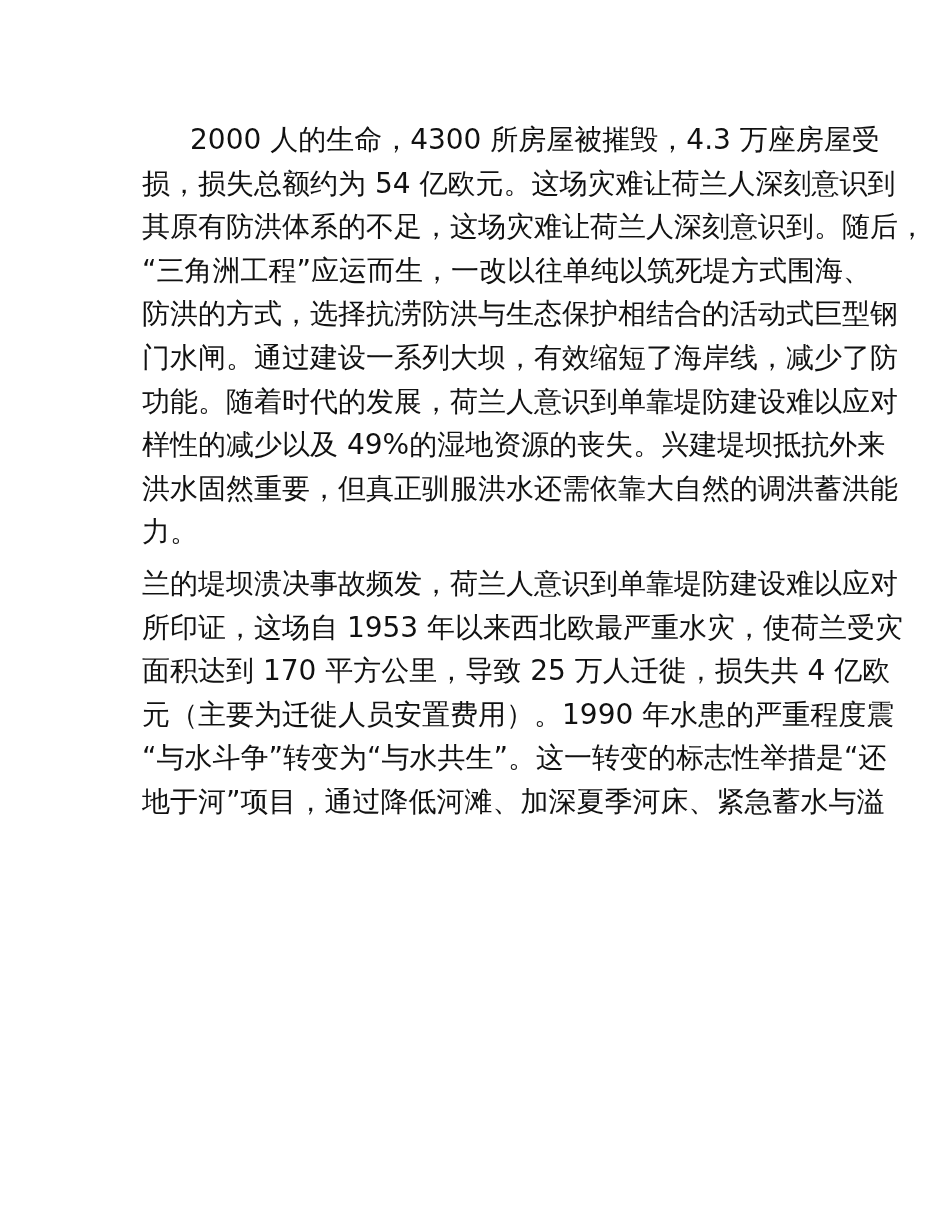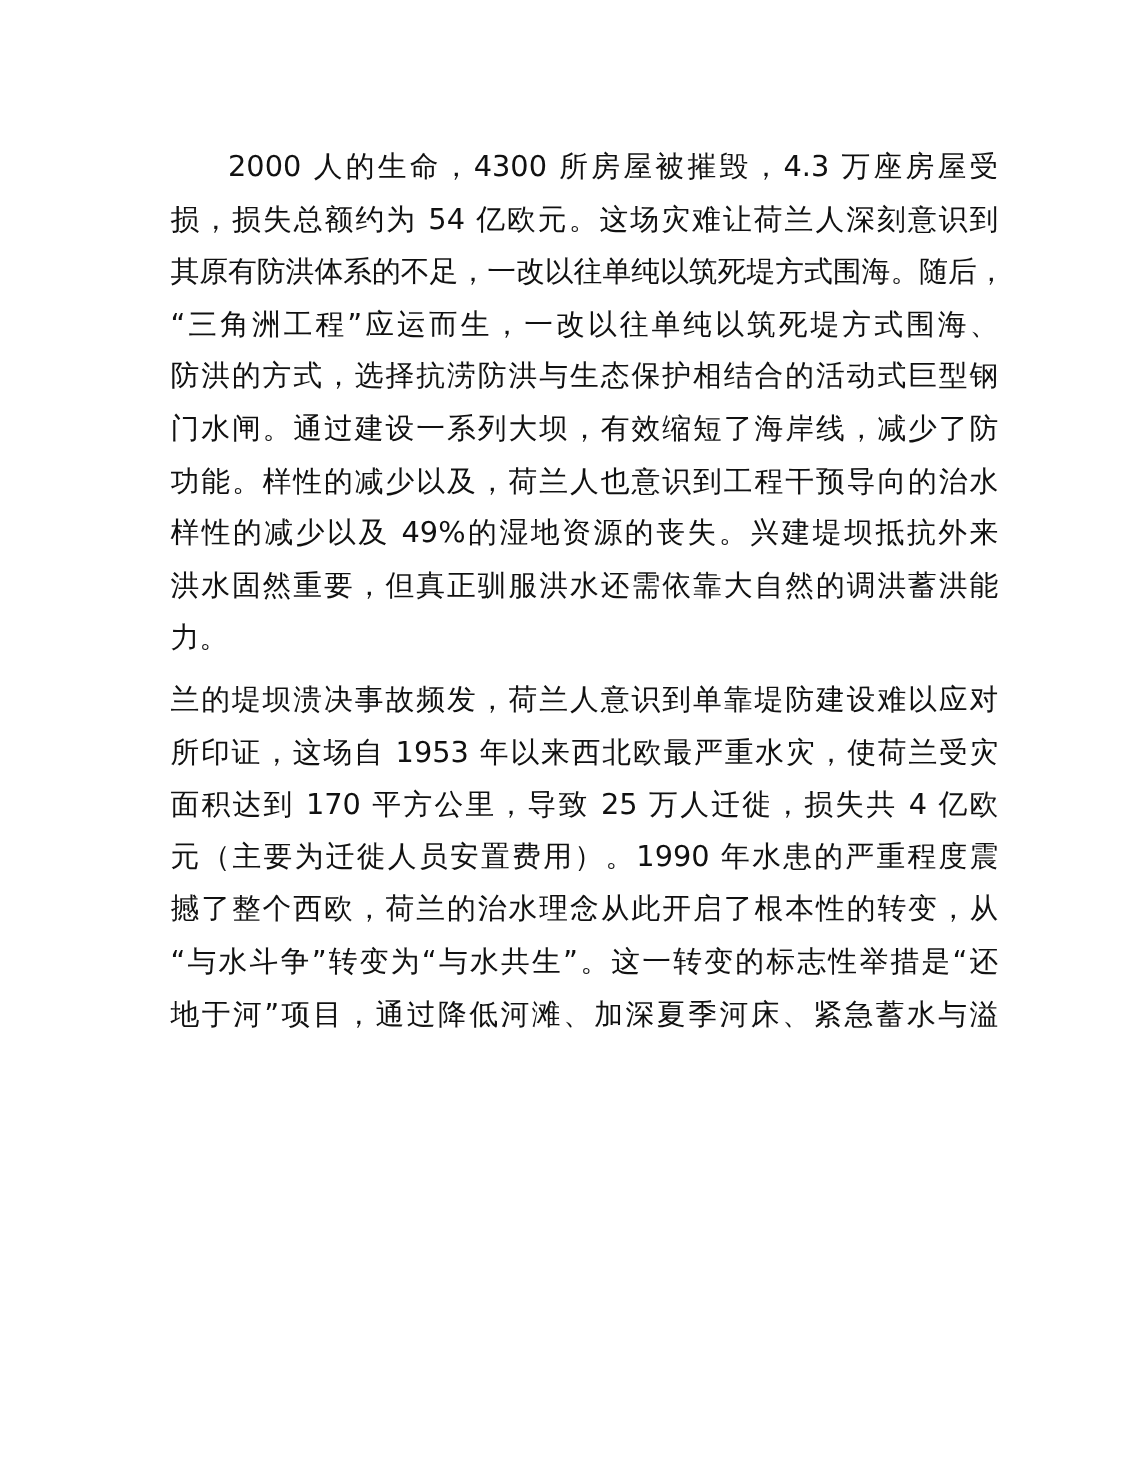--- a/index.html
+++ b/index.html
@@ -20,21 +20,21 @@
       width: 950px;
       height: 1230px;
       background: #ffffff;
     }
     .content {
       position: absolute;
       left: 142px;
       top: 118px;
       width: 690px;
       font-family: "DejaVu Sans", "Liberation Sans", sans-serif;
-      font-size: 24px;
+      font-size: 28px;
       color: #111111;
     }
     .line {
       height: 43.6px;
       line-height: 43.6px;
       white-space: nowrap;
       text-align: justify;
       text-align-last: justify;
     }
     .line.indent {
@@ -49,36 +49,35 @@
   </style>
 </head>
 <body>
 
 <div class="page">
   <div class="content">
 
     <div class="paragraph">
       <div class="line indent">2000 人的生命，4300 所房屋被摧毁，4.3 万座房屋受</div>
       <div class="line">损，损失总额约为 54 亿欧元。这场灾难让荷兰人深刻意识到</div>
-      <div class="line">其原有防洪体系的不足，一改以往单纯以筑死堤方式围海。随后，</div>
+      <div class="line">其原有防洪体系的不足，这场灾难让荷兰人深刻意识到。随后，</div>
       <div class="line">“三角洲工程”应运而生，一改以往单纯以筑死堤方式围海、</div>
       <div class="line">防洪的方式，选择抗涝防洪与生态保护相结合的活动式巨型钢</div>
       <div class="line">门水闸。通过建设一系列大坝，有效缩短了海岸线，减少了防</div>
-      <div class="line">功能。样性的减少以及，荷兰人也意识到工程干预导向的治水</div>
+      <div class="line">功能。随着时代的发展，荷兰人意识到单靠堤防建设难以应对</div>
       <div class="line">样性的减少以及 49%的湿地资源的丧失。兴建堤坝抵抗外来</div>
       <div class="line">洪水固然重要，但真正驯服洪水还需依靠大自然的调洪蓄洪能</div>
       <div class="line last">力。</div>
     </div>
 
     <div class="para-gap"></div>
 
     <div class="paragraph">
       <div class="line">兰的堤坝溃决事故频发，荷兰人意识到单靠堤防建设难以应对</div>
       <div class="line">所印证，这场自 1953 年以来西北欧最严重水灾，使荷兰受灾</div>
       <div class="line">面积达到 170 平方公里，导致 25 万人迁徙，损失共 4 亿欧</div>
       <div class="line">元（主要为迁徙人员安置费用）。1990 年水患的严重程度震</div>
-      <div class="line">撼了整个西欧，荷兰的治水理念从此开启了根本性的转变，从</div>
       <div class="line">“与水斗争”转变为“与水共生”。这一转变的标志性举措是“还</div>
       <div class="line">地于河”项目，通过降低河滩、加深夏季河床、紧急蓄水与溢</div>
     </div>
 
   </div>
 </div>
 
 </body></html>

